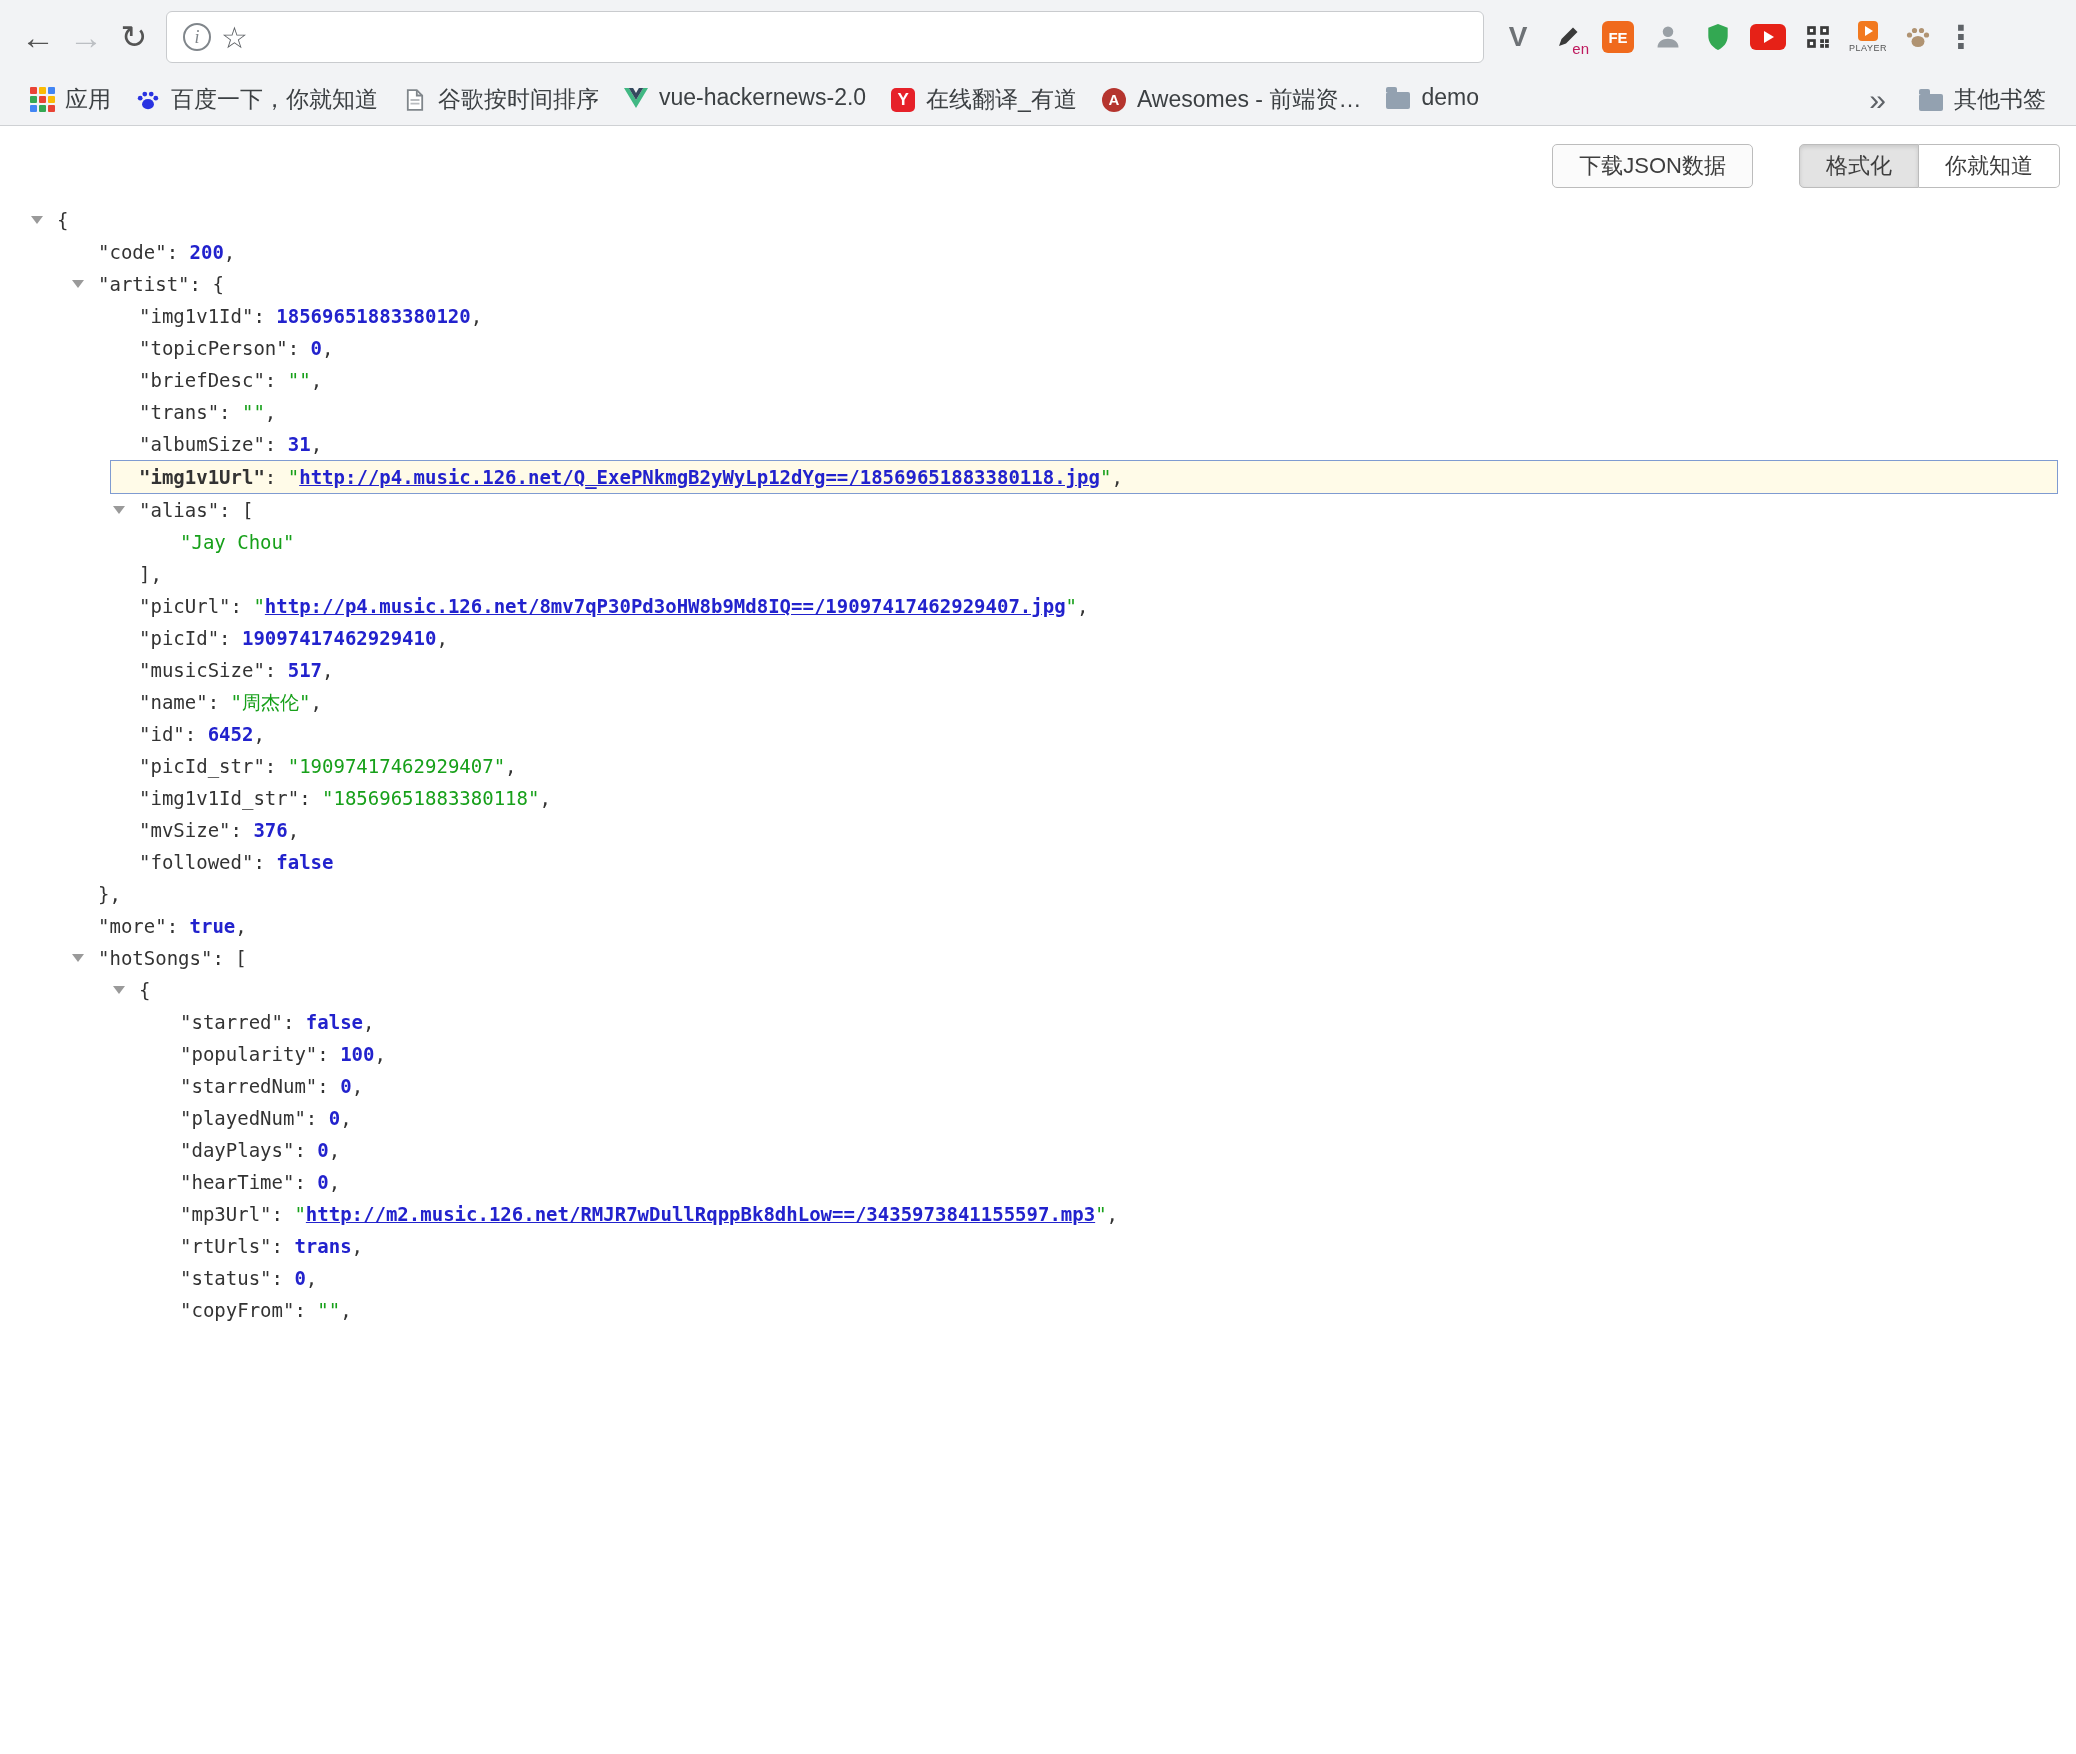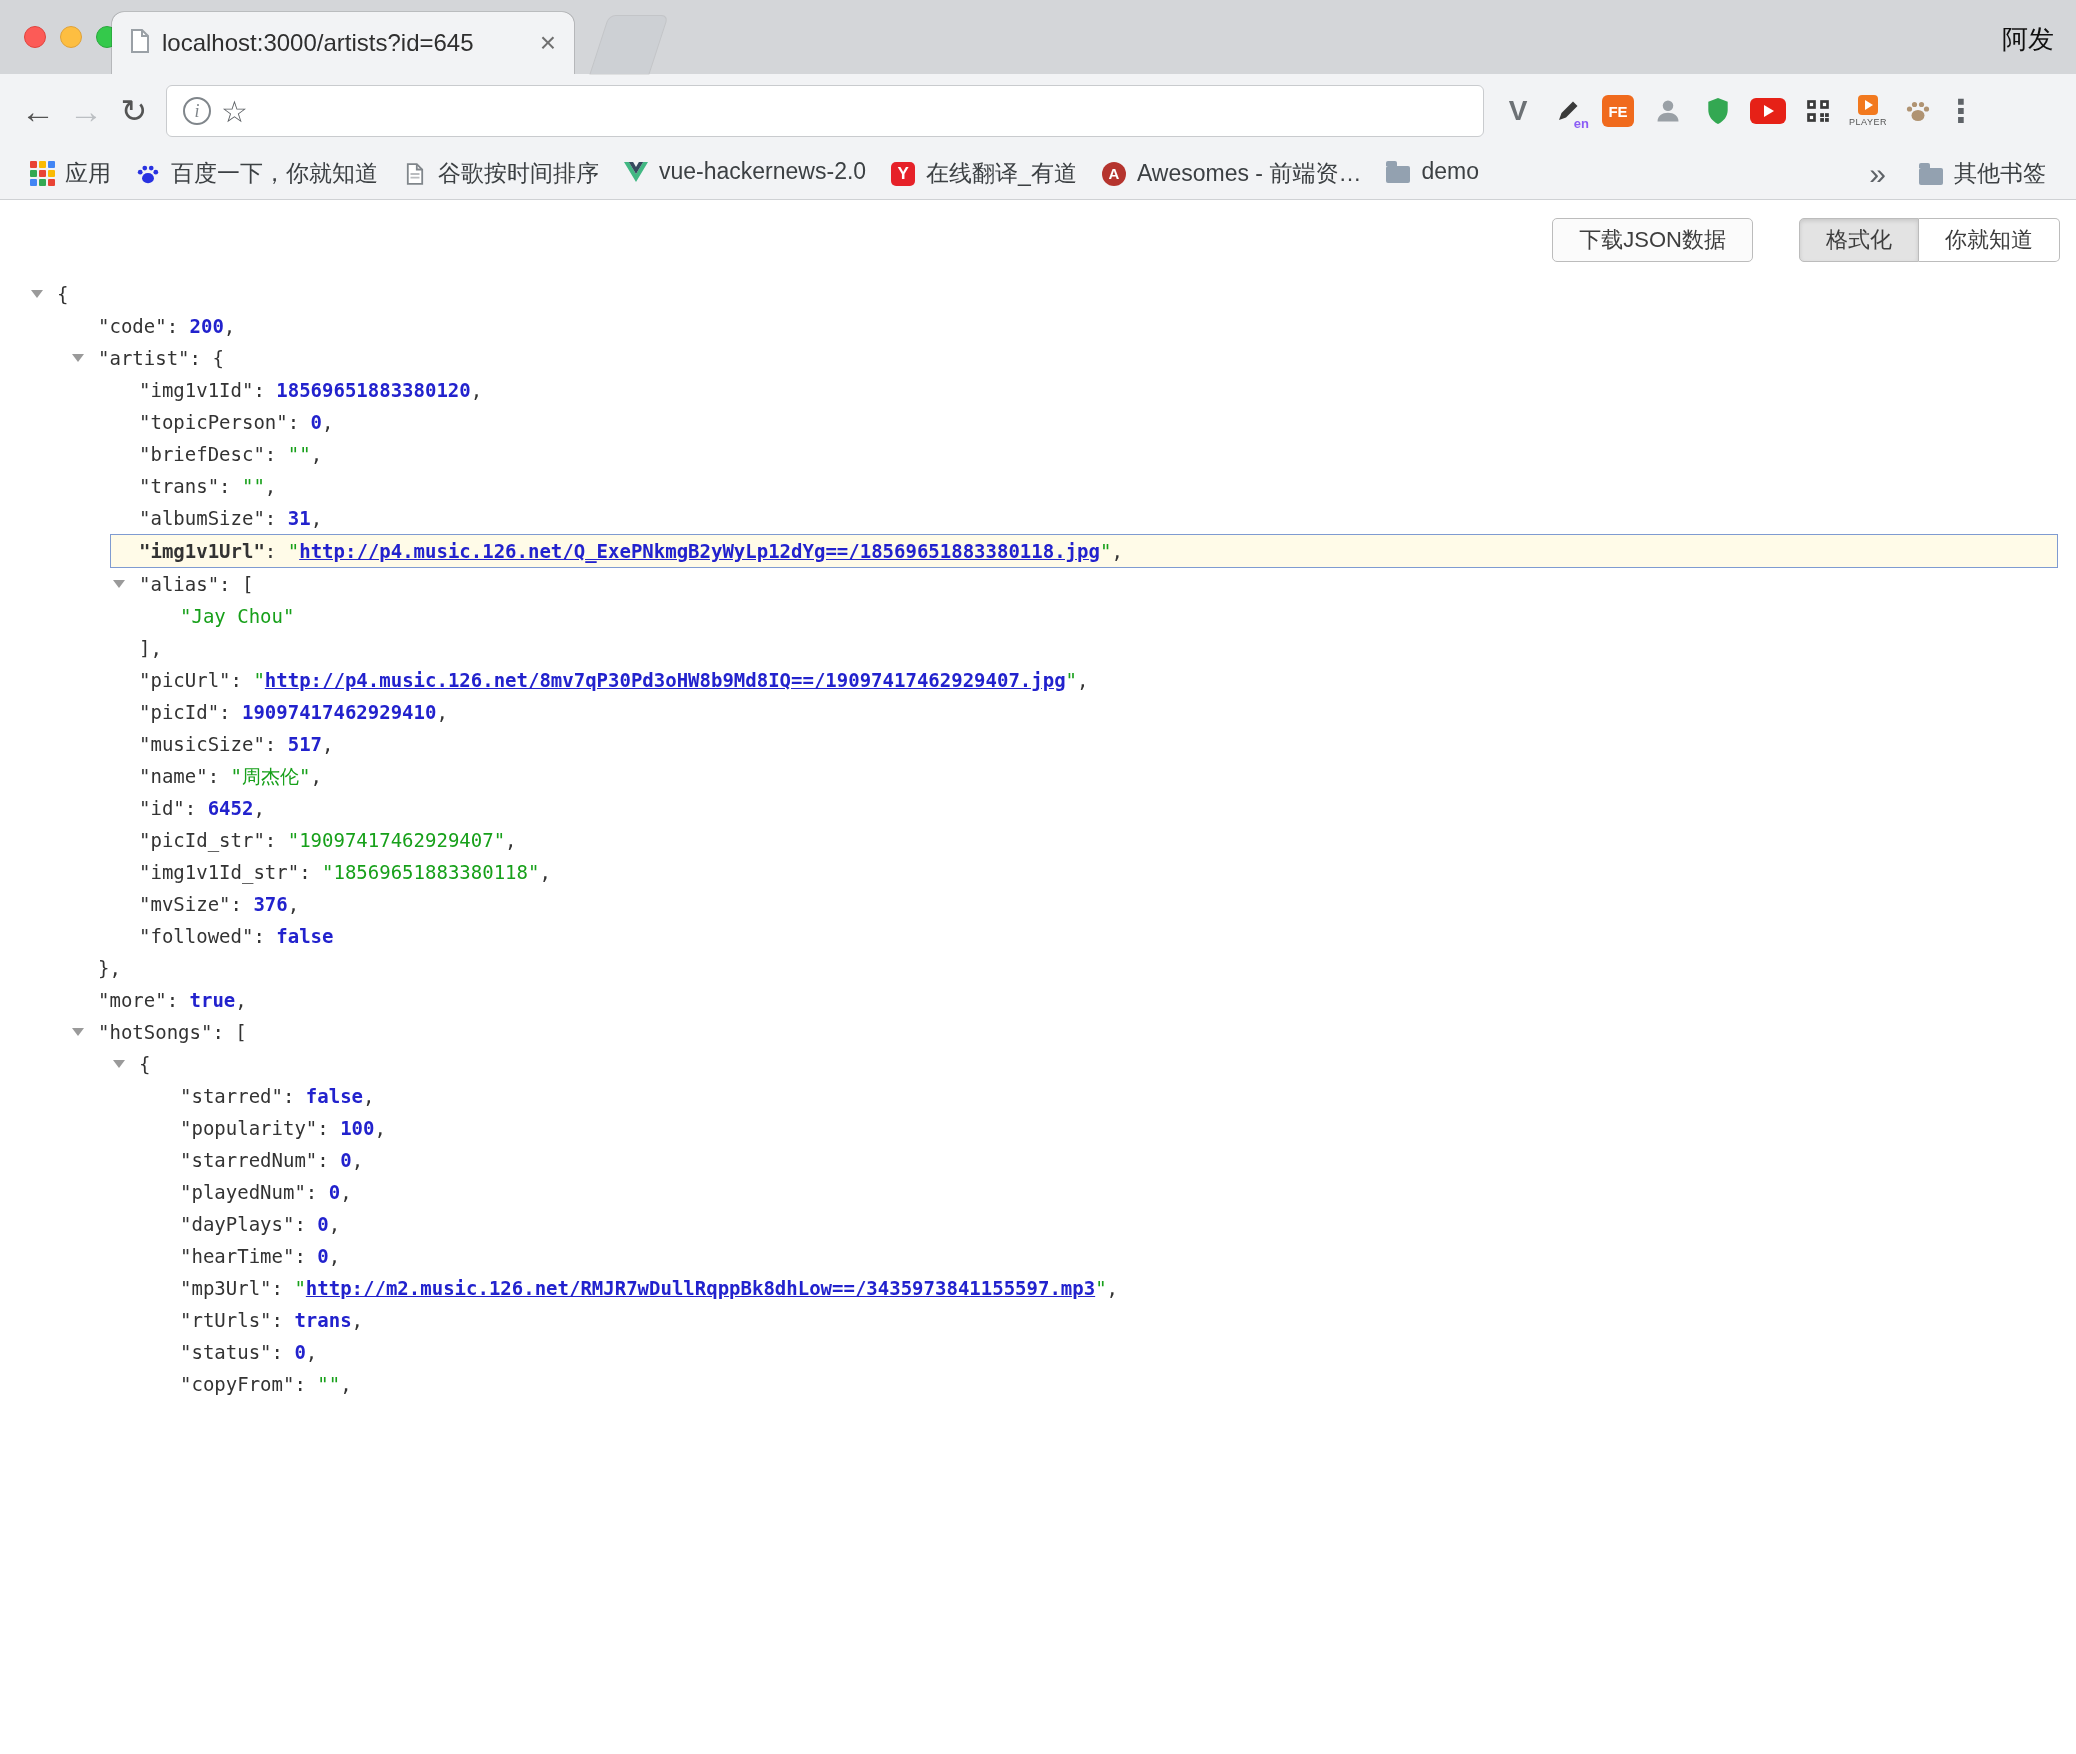--- a/index.html
+++ b/index.html
@@ -49,21 +49,21 @@
     font-family: "Liberation Serif", serif; display: flex; align-items: center;
     justify-content: center; flex: 0 0 auto;
   }
   .url { font-size: 26px; color: #1f2124; margin-left: 14px; flex: 1;
          white-space: nowrap; overflow: hidden; letter-spacing: .2px; }
   .star { font-size: 30px; color: #5d6165; margin-left: 10px; }
   .ext-icons { display: flex; align-items: center; gap: 6px; margin-left: 12px; }
   .ext { width: 44px; height: 56px; display: flex; align-items: center; justify-content: center;
          position: relative; flex-direction: column; }
   .vletter { font-size: 28px; font-weight: bold; color: #6d7175; }
-  .en-label { position: absolute; right: 1px; bottom: 8px; font-size: 13px; font-weight: bold; color: #8b5cf6; }
+  .en-label { position: absolute; right: 1px; bottom: 8px; font-size: 15px; font-weight: normal; color: #be185d; }
   .fe-badge { width: 32px; height: 32px; background: #f06a1d; border-radius: 6px; color: #fff;
               font-size: 15px; font-weight: bold; display: flex; align-items: center; justify-content: center; }
   .yt-badge { width: 36px; height: 26px; background: #e62117; border-radius: 6px; position: relative; }
   .yt-badge::after { content: ""; position: absolute; left: 14px; top: 7px; border-left: 10px solid #fff;
                      border-top: 6px solid transparent; border-bottom: 6px solid transparent; }
   .player-logo { width: 20px; height: 20px; background: #f2791f; border-radius: 4px; position: relative; }
   .player-logo::after { content: ""; position: absolute; left: 7px; top: 5px; border-left: 8px solid #fff;
                         border-top: 5px solid transparent; border-bottom: 5px solid transparent; }
   .player-caption { font-size: 9px; color: #555; margin-top: 2px; letter-spacing: .5px; }
   .menu-icon { font-size: 32px; color: #5f6368; font-weight: bold; width: 34px; text-align: center; margin-left: 4px; }
@@ -109,39 +109,20 @@
   .seg-key, .seg-punct { color: #333; }
   .seg-num, .seg-bool, .seg-null { color: #2222cd; font-weight: bold; }
   .seg-str, .seg-quote { color: #17a01a; }
   .seg-link { color: #2222cd; font-weight: bold; text-decoration: underline; cursor: pointer; }
 </style>
 </head>
 <body>
 
 <div class="window">
 
-  <div class="tabstrip">
-    <div class="lights">
-      <span class="light red"></span>
-      <span class="light yellow"></span>
-      <span class="light green"></span>
-    </div>
-    <div class="tab">
-      <span>
-        <svg width="20" height="24" viewBox="0 0 20 24">
-            <path d="M2 1h10l6 6v16H2z" fill="#fff" stroke="#9aa0a6" stroke-width="2"></path>
-            <path d="M12 1v6h6" fill="none" stroke="#9aa0a6" stroke-width="2"></path>
-          </svg>
-      </span>
-      <span class="tab-title">localhost:3000/artists?id=645</span>
-      <span class="tab-close">×</span>
-    </div>
-    <div class="newtab"></div>
-    <div class="profile">阿发</div>
-  </div>
 
   <div class="toolbar">
     <span class="nav-icon">←</span>
     <span class="nav-icon disabled">→</span>
     <span class="nav-icon reload">↻</span>
     <div class="omnibox">
       <span class="info-icon">i</span>
       <span class="star">☆</span>
     </div>
     <div class="ext-icons">

